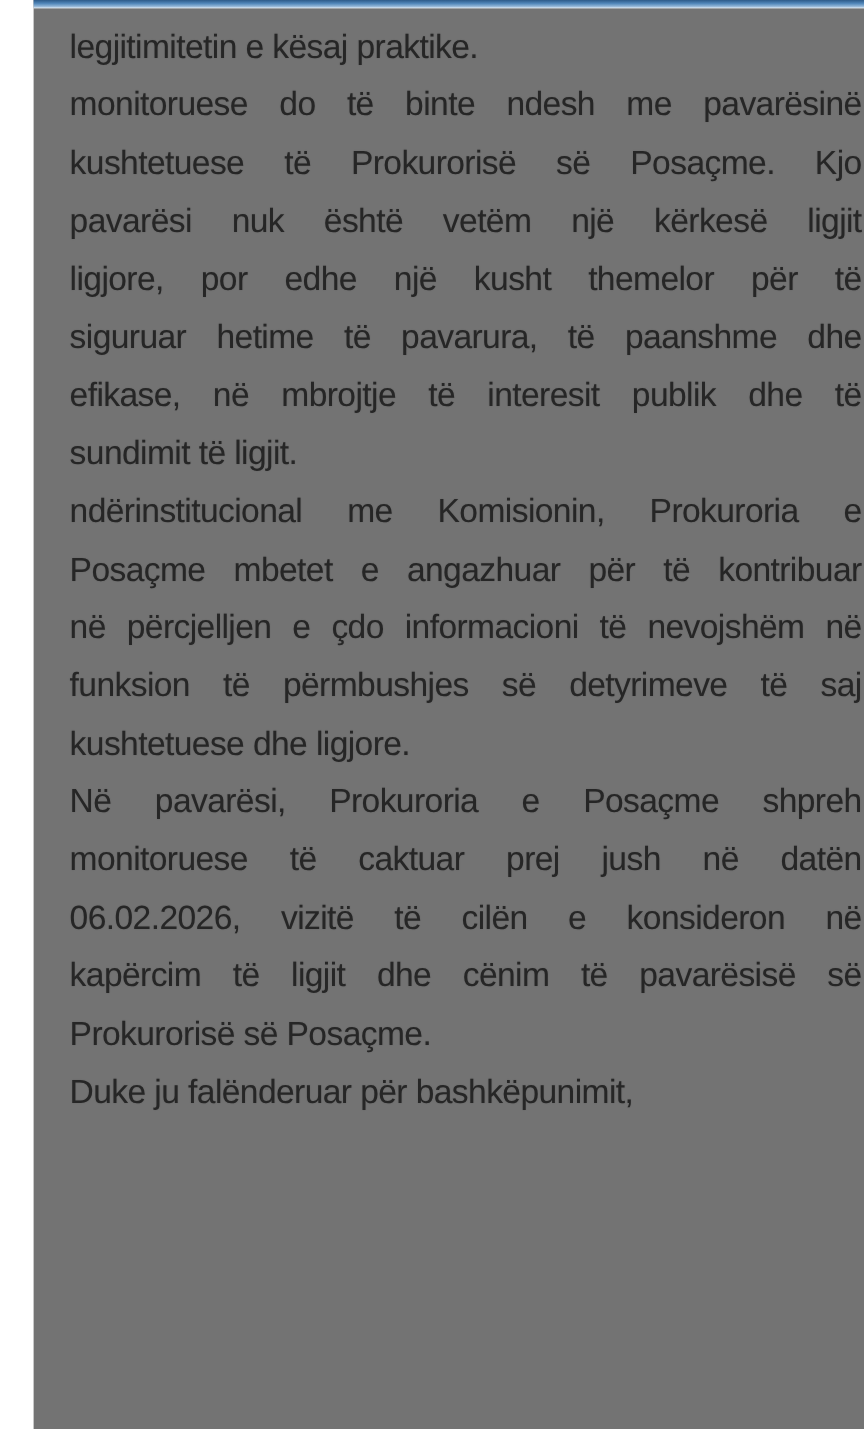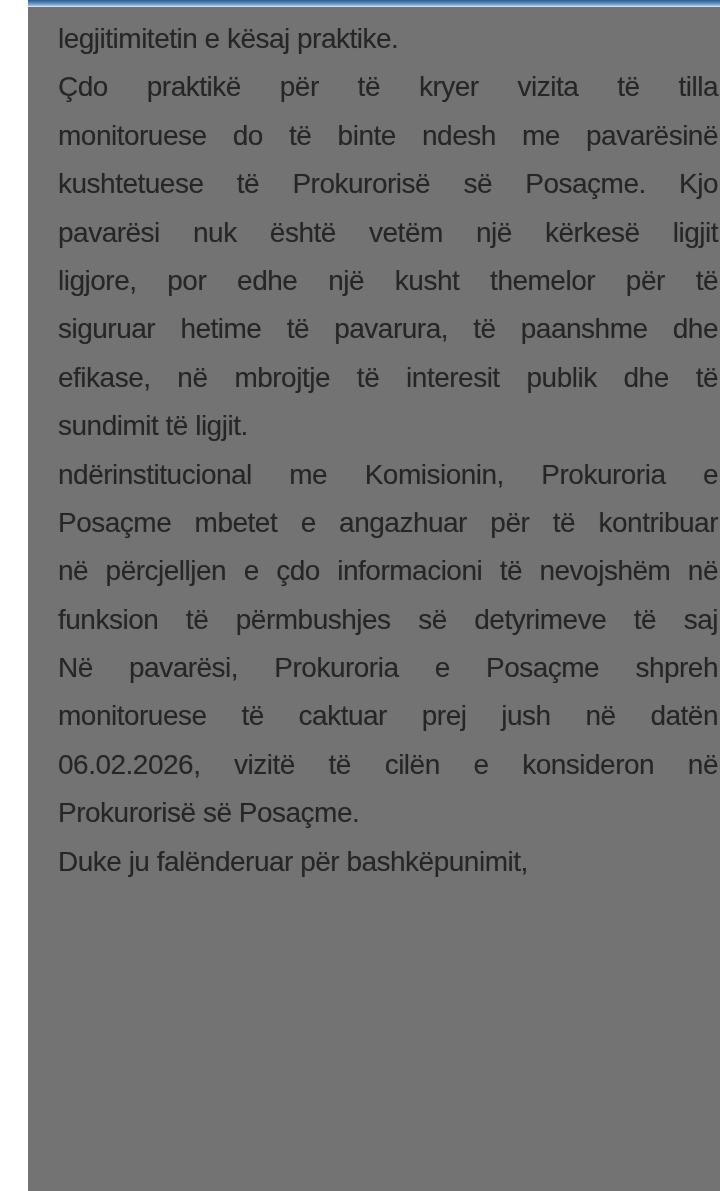--- a/index.html
+++ b/index.html
@@ -49,31 +49,32 @@
     text-underline-offset: 5px;
   }
 </style>
 </head>
 <body>
 
 <div class="page">
   <div class="accent-bar"></div>
   <div class="doc-body" id="doc-body">
       <div class="line"><span class="seg">legjitimitetin e kësaj praktike.</span></div>
-      <div class="line justify"><span class="seg">Çdo praktikë për të kryer vizita të tilla</span></div>
       <div class="line justify"><span class="seg">monitoruese do të binte ndesh me pavarësinë</span></div>
       <div class="line justify"><span class="seg">kushtetuese të Prokurorisë së Posaçme. Kjo</span></div>
       <div class="line justify"><span class="seg">pavarësi nuk është vetëm një kërkesë ligjit</span></div>
       <div class="line justify"><span class="seg">ligjore, por edhe një kusht themelor për të</span></div>
       <div class="line justify"><span class="seg">siguruar hetime të pavarura, të paanshme dhe</span></div>
       <div class="line justify"><span class="seg">efikase, në mbrojtje të interesit publik dhe të</span></div>
       <div class="line"><span class="seg">sundimit të ligjit.</span></div>
       <div class="line justify"><span class="seg">ndërinstitucional me Komisionin, Prokuroria e</span></div>
       <div class="line justify"><span class="seg">Posaçme mbetet e angazhuar për të kontribuar</span></div>
       <div class="line justify"><span class="seg">në përcjelljen e çdo informacioni të nevojshëm në</span></div>
       <div class="line justify"><span class="seg">funksion të përmbushjes së detyrimeve të saj</span></div>
+      <div class="line"><span class="seg">kushtetuese dhe ligjore.</span></div>
       <div class="line justify"><span class="seg">Në pavarësi, Prokuroria e Posaçme </span><span class="seg u">shpreh</span></div>
       <div class="line justify"><span class="seg">monitoruese të caktuar prej jush në datën</span></div>
       <div class="line justify"><span class="seg">06.02.2026, vizitë të cilën e konsideron në</span></div>
+      <div class="line justify"><span class="seg">kapërcim të ligjit dhe cënim të pavarësisë së</span></div>
       <div class="line"><span class="seg">Prokurorisë së Posaçme.</span></div>
       <div class="line"><span class="seg">Duke ju falënderuar për bashkëpunimit,</span></div>
     </div>
 </div>
 
 </body></html>

